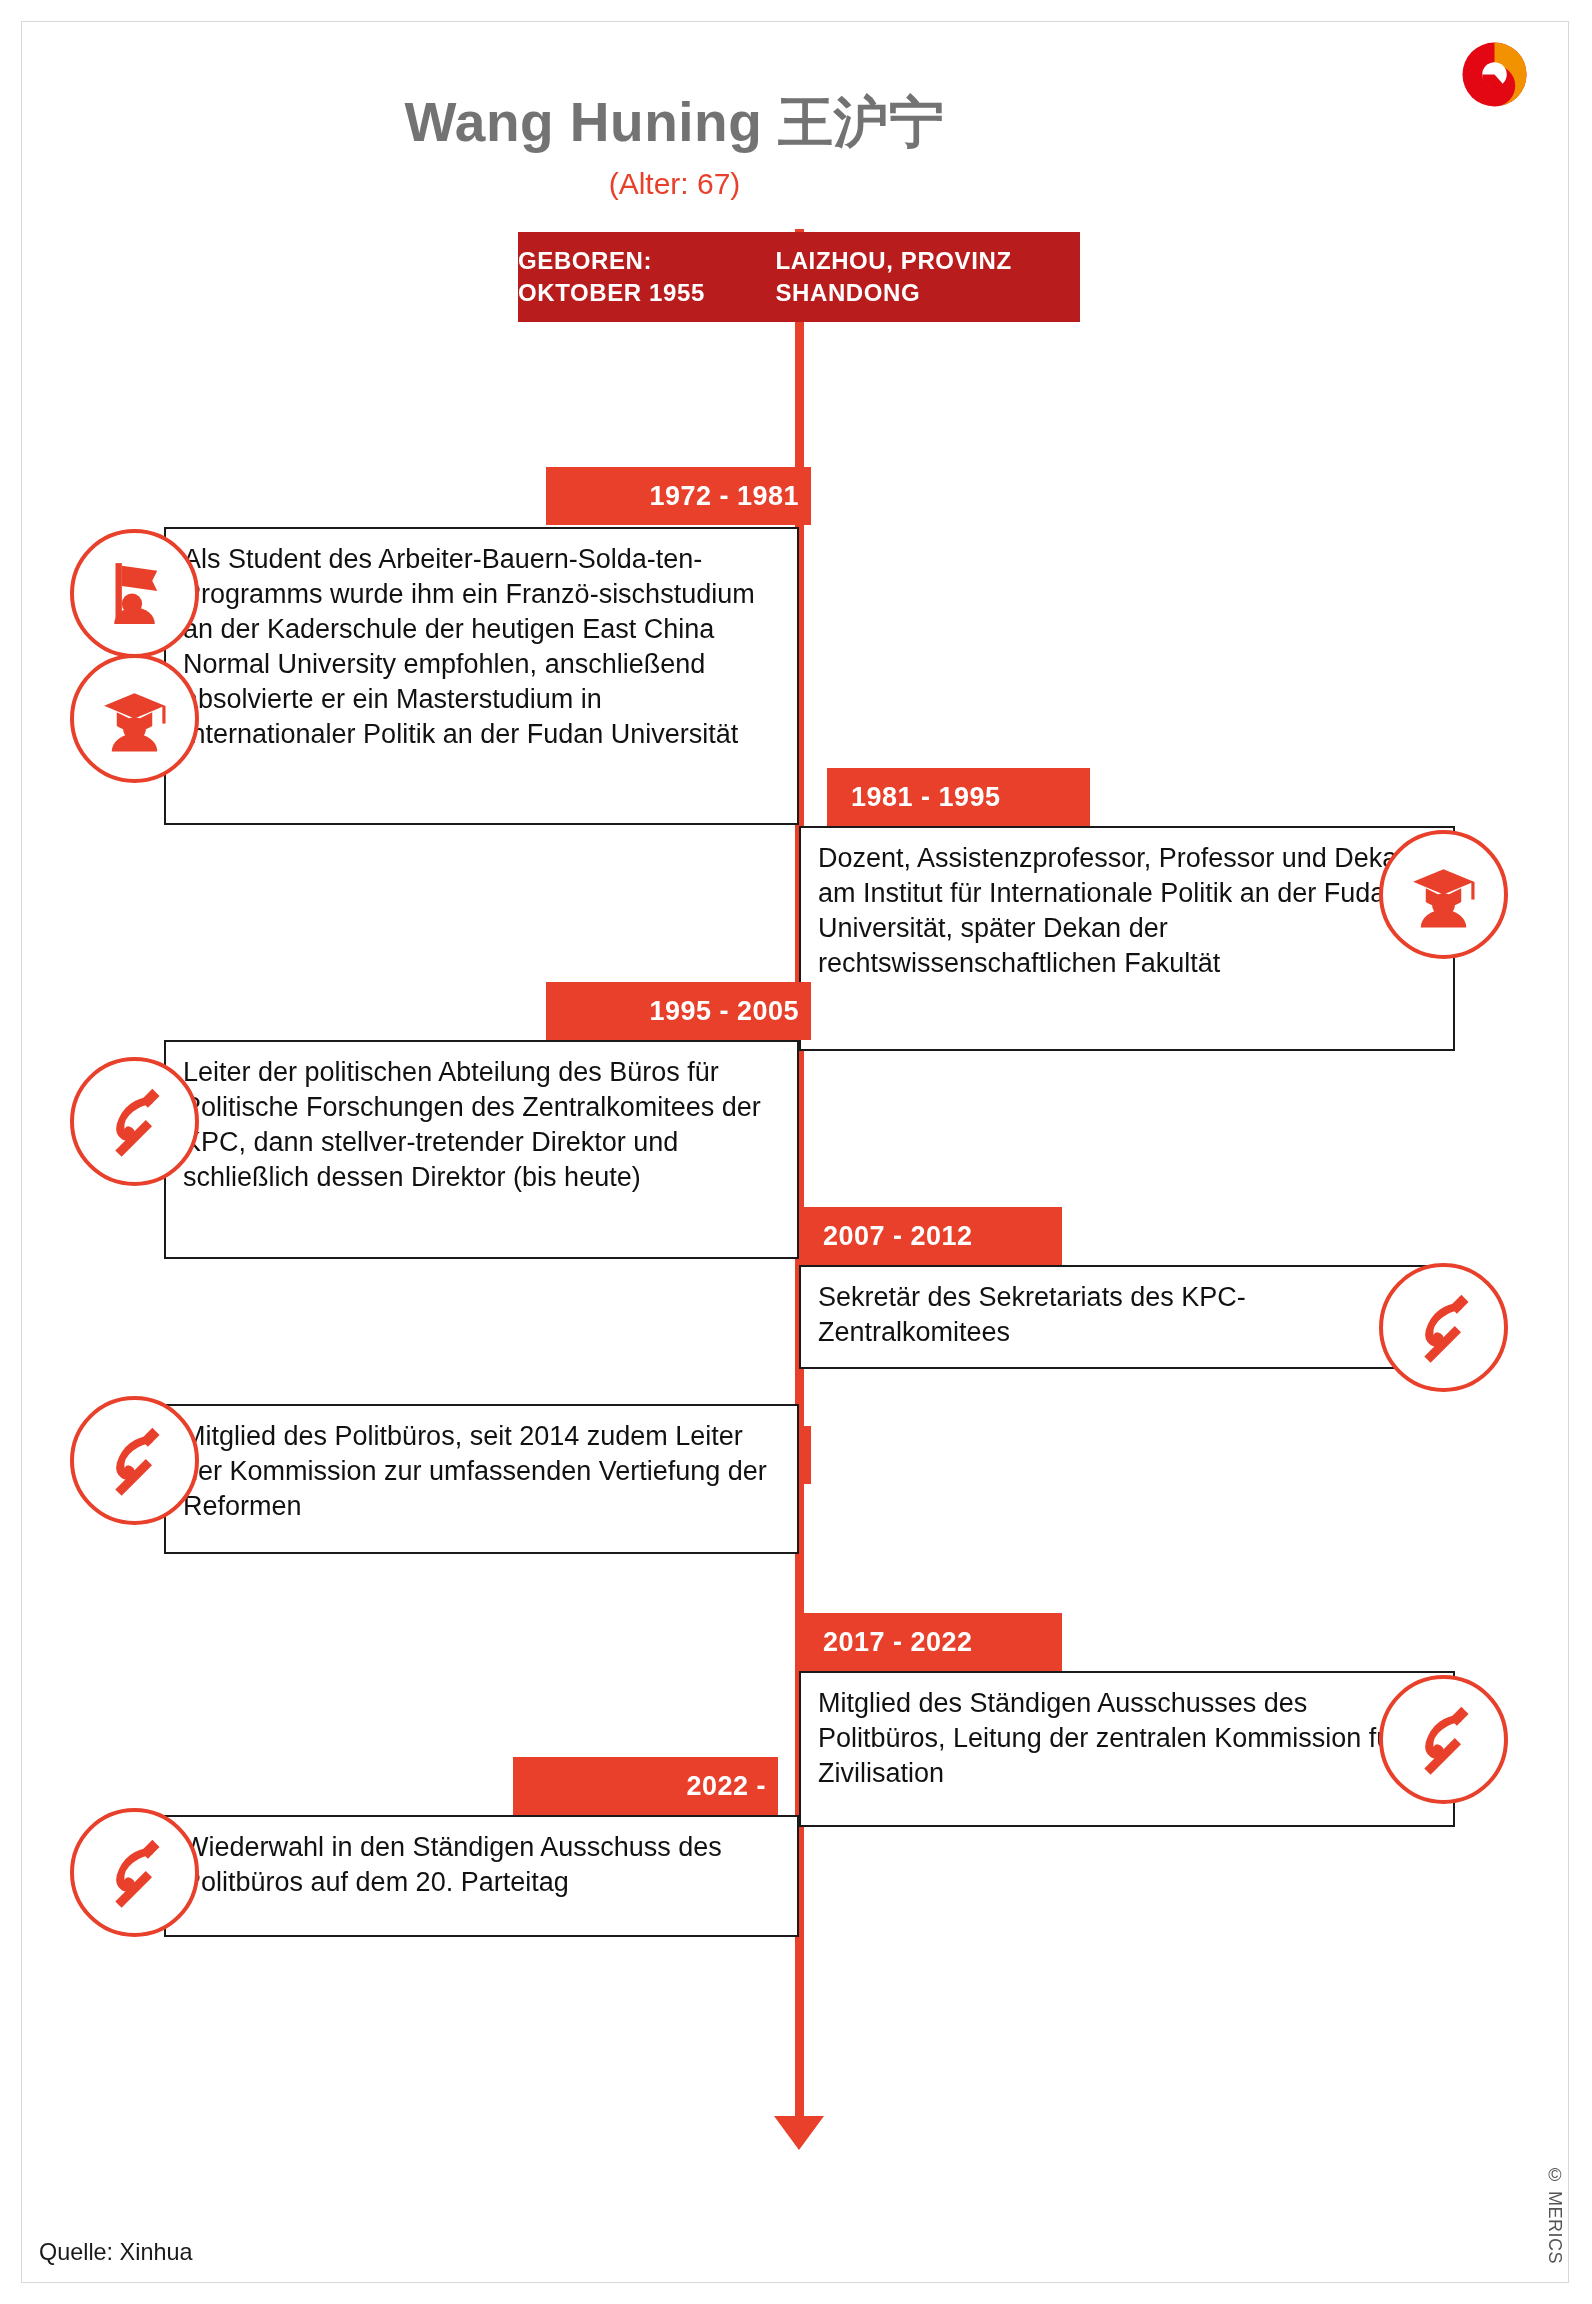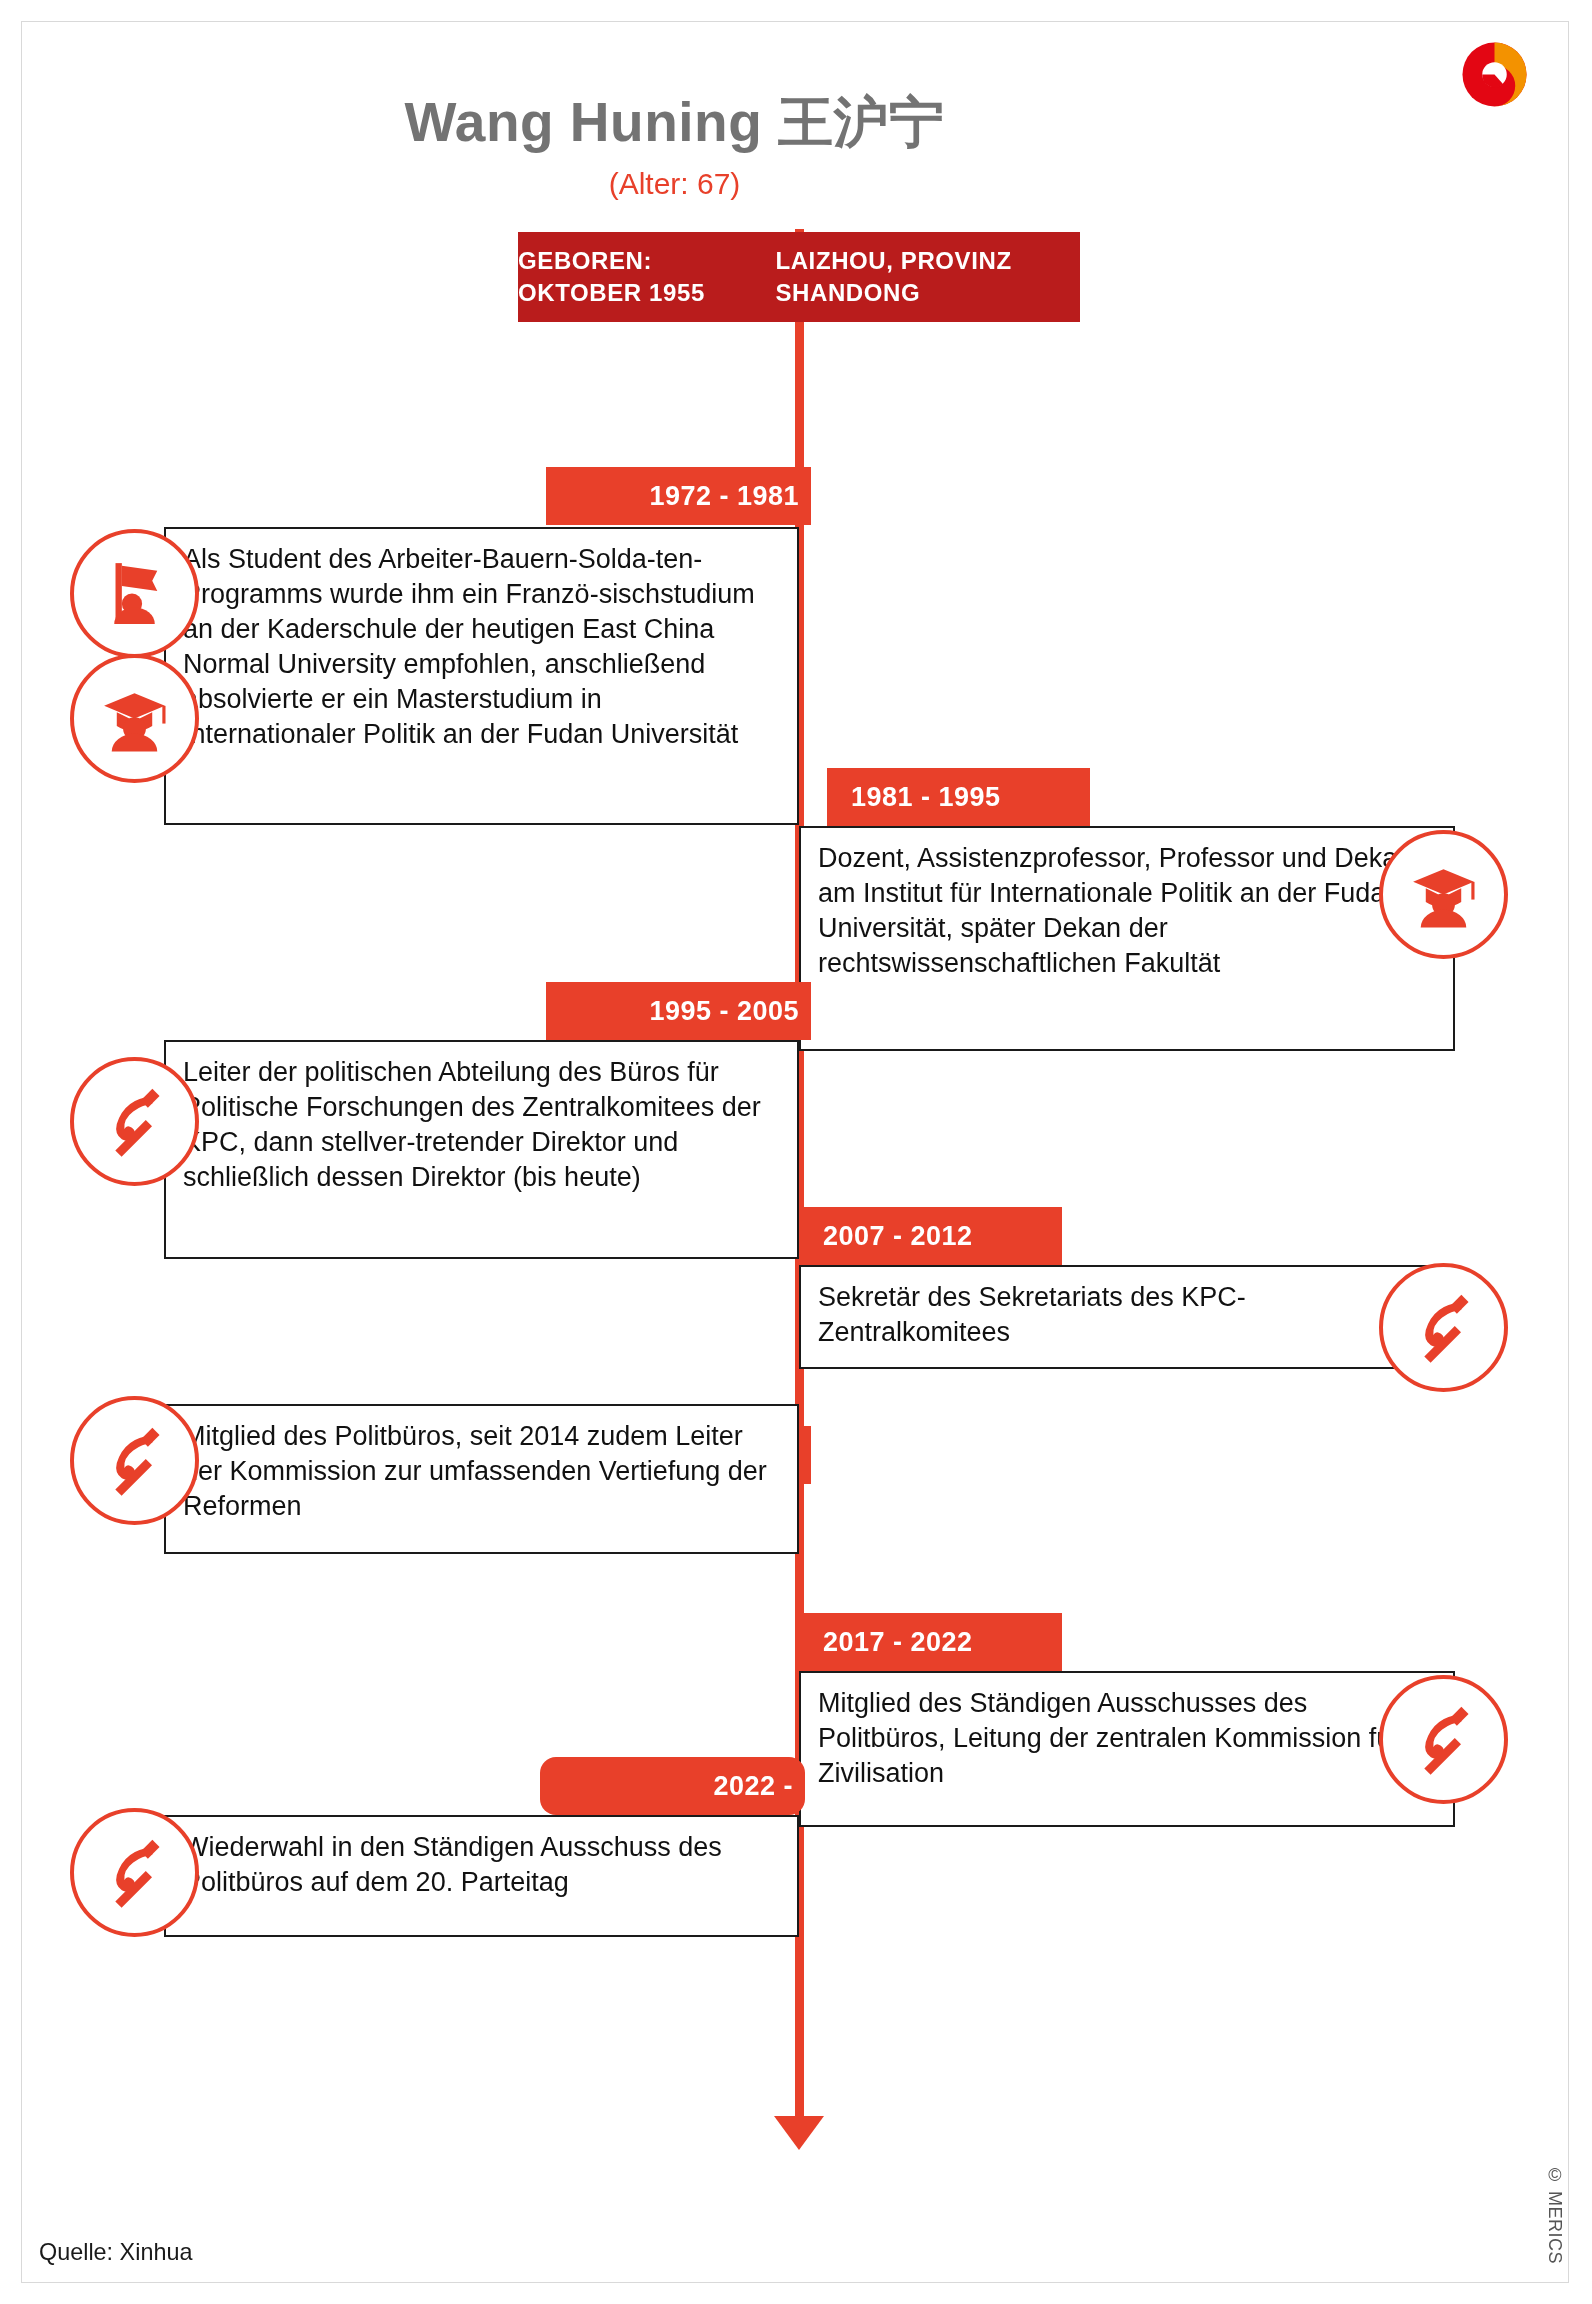--- a/index.html
+++ b/index.html
@@ -200,21 +200,21 @@
 <div class="yearlab left-al" style="left:799px;top:1613px;width:239px;">2017 - 2022</div>
 <div class="tbox" style="left:799px;top:1671px;width:656px;height:156px;">Mitglied des Ständigen Ausschusses des Politbüros, Leitung der zentralen Kommission für Zivilisation</div>
 <div class="icon" style="left:1379px;top:1675px;width:129px;height:129px;">
   <svg width="81" height="81" viewBox="0 0 64 64">
     <path d="M46 12 q-22 2 -28 22 q-2 8 4 12 q5 3 9 -2 q3 -4 -1 -7 q-4 -3 -6 1 q-1 -8 7 -14 q7 -5 15 -6 z" fill="#e8402a"></path>
     <rect x="14" y="42" width="34" height="7" transform="rotate(-45 31 45)" fill="#e8402a"></rect>
     <rect x="38" y="10" width="13" height="8" transform="rotate(-45 44 14)" fill="#e8402a"></rect>
   </svg>
 </div>
 
-<div class="yearlab right-al" style="left:540px;top:1757px;width:253px;border-radius:16px;">2022 -</div>
+<div class="yearlab right-al" style="left:513px;top:1757px;width:253px;">2022 -</div>
 <div class="tbox" style="left:164px;top:1815px;width:635px;height:122px;">Wiederwahl in den Ständigen Ausschuss des Politbüros auf dem 20. Parteitag</div>
 <div class="icon" style="left:70px;top:1808px;width:129px;height:129px;">
   <svg width="81" height="81" viewBox="0 0 64 64">
     <path d="M46 12 q-22 2 -28 22 q-2 8 4 12 q5 3 9 -2 q3 -4 -1 -7 q-4 -3 -6 1 q-1 -8 7 -14 q7 -5 15 -6 z" fill="#e8402a"></path>
     <rect x="14" y="42" width="34" height="7" transform="rotate(-45 31 45)" fill="#e8402a"></rect>
     <rect x="38" y="10" width="13" height="8" transform="rotate(-45 44 14)" fill="#e8402a"></rect>
   </svg>
 </div>
 
 <div class="source">Quelle: Xinhua</div>

